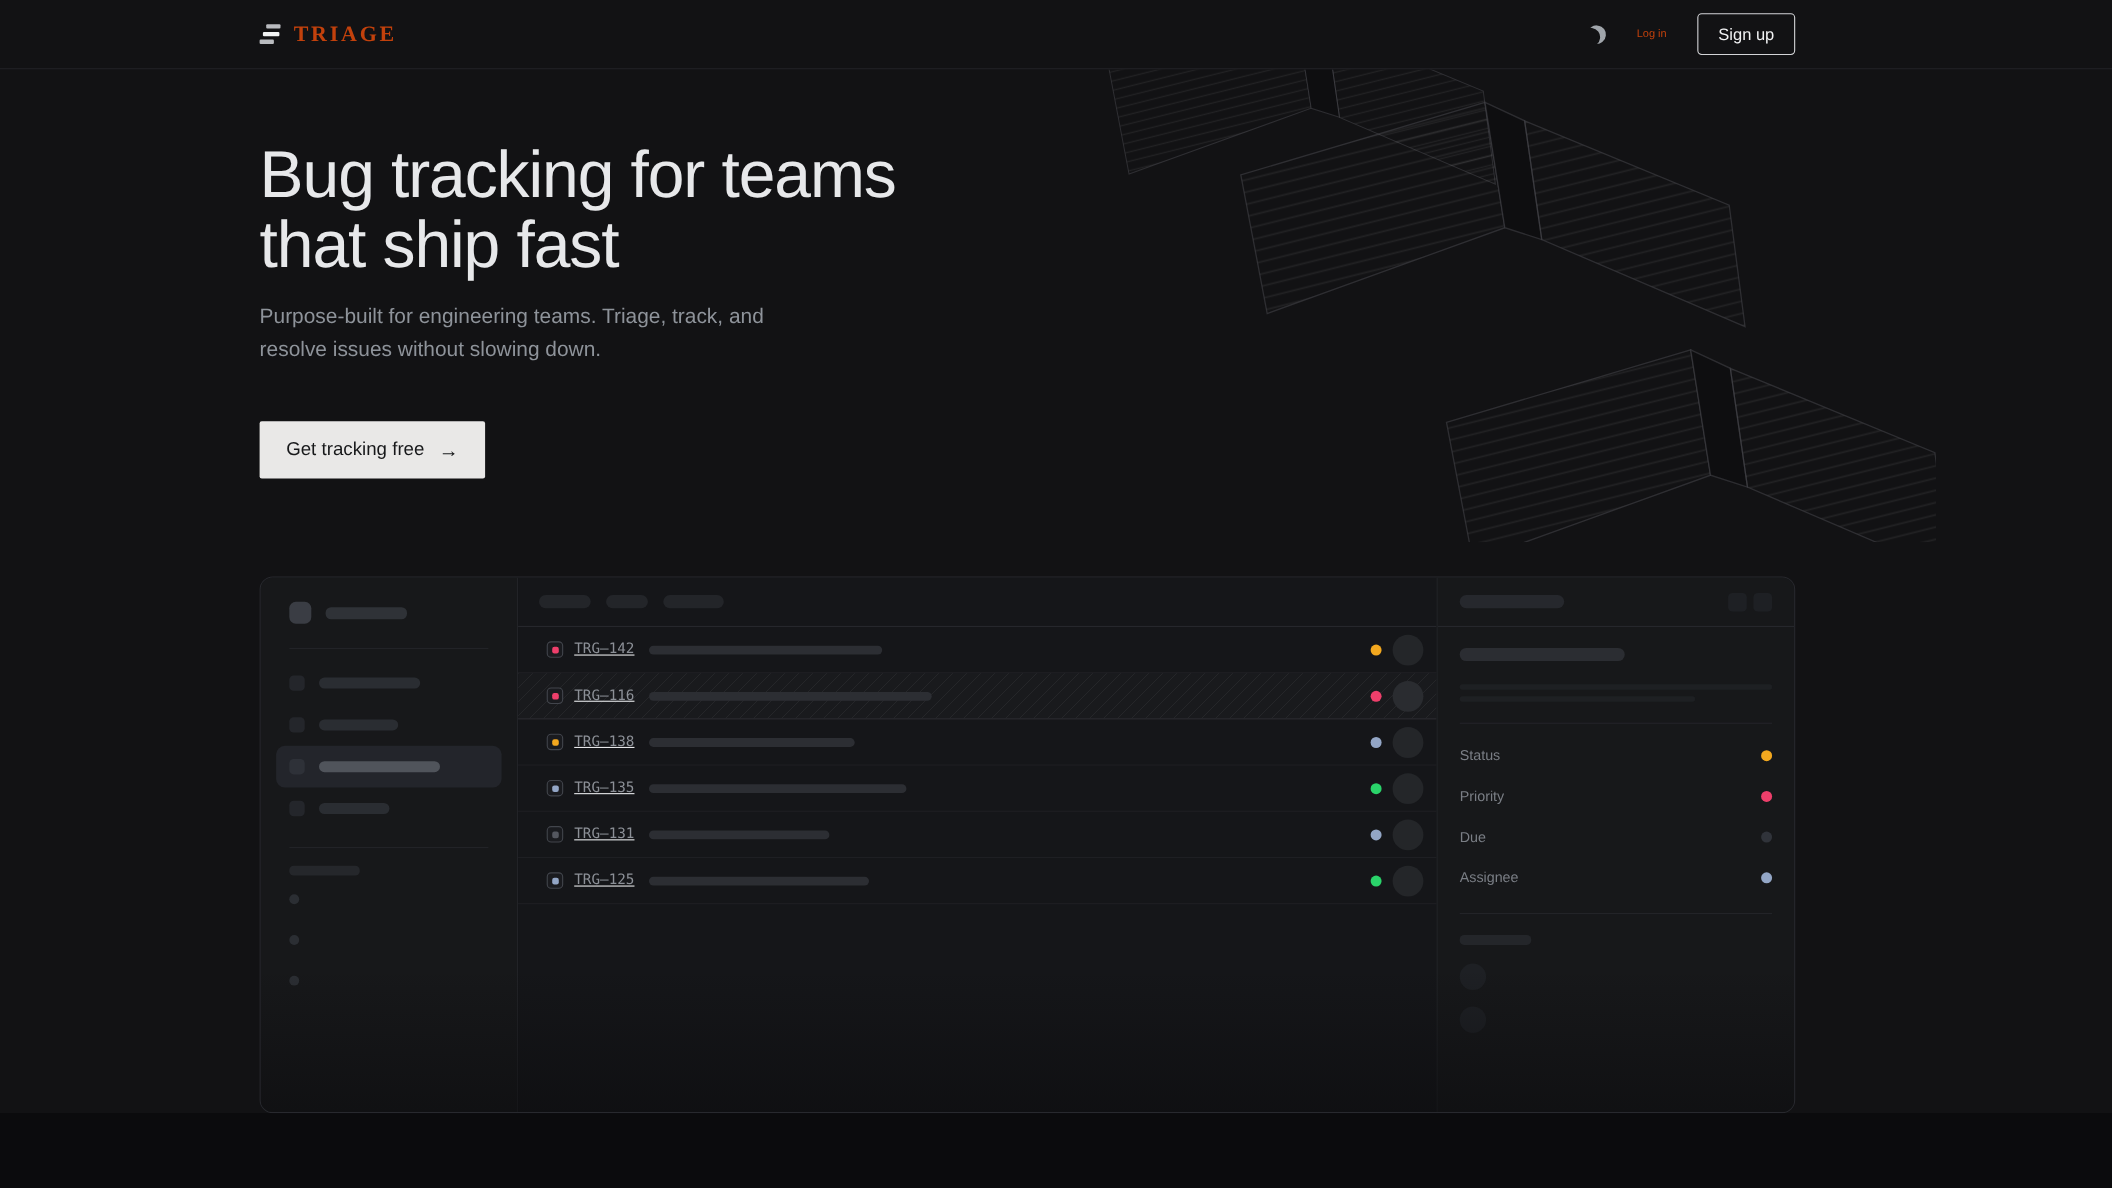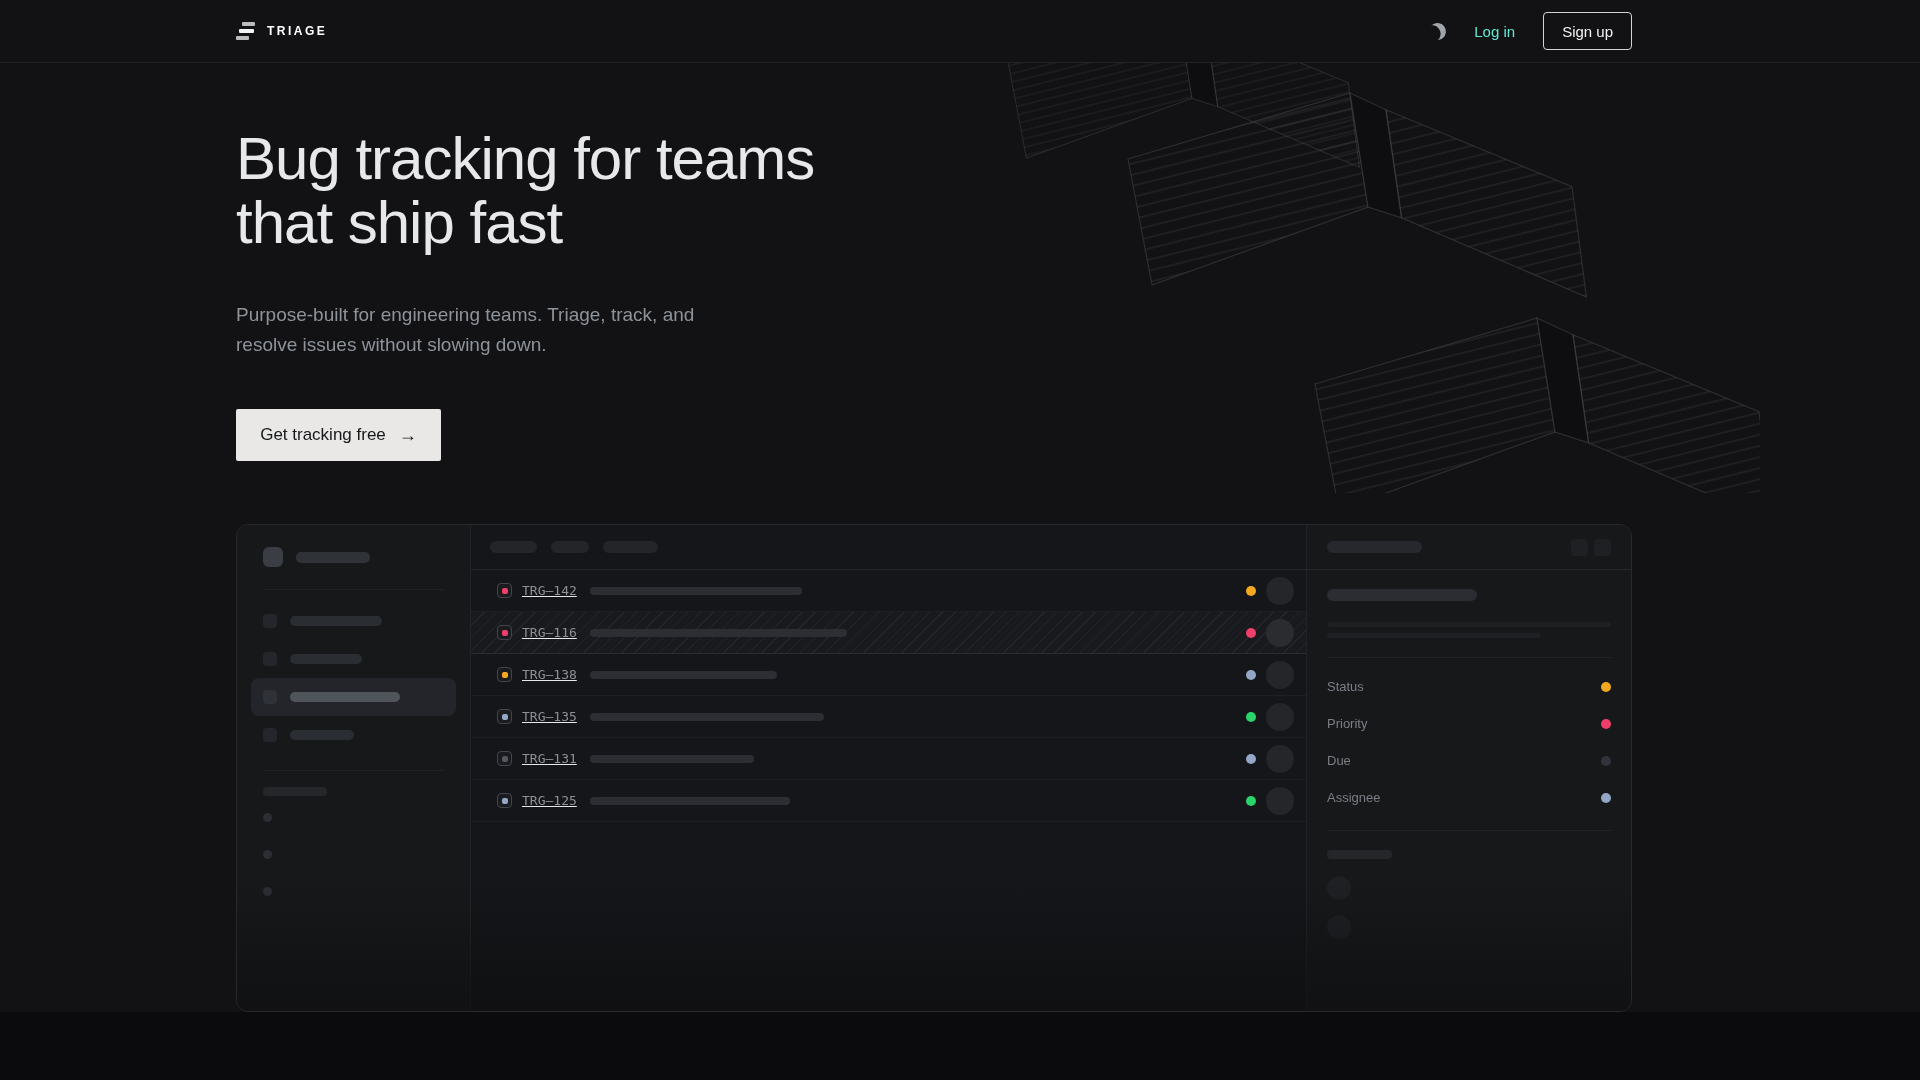--- a/index.html
+++ b/index.html
@@ -20,50 +20,50 @@
     background:#121214;
     border-bottom:1px solid #222227;
     z-index:10;
   }
   .nav-left { display:flex; align-items:center; gap:11px; }
   .logo-icon { width:20px; height:20px; display:flex; flex-direction:column; justify-content:center; gap:3px; }
   .logo-icon .bar { height:4px; border-radius:1px; }
   .logo-icon .b1 { width:13px; margin-left:6px; background:#b9bbbf; }
   .logo-icon .b2 { width:15px; margin-left:3px; background:#f2f3f4; }
   .logo-icon .b3 { width:13px; margin-left:0;  background:#b9bbbf; }
-  .logo-text { font-size:12px; font-weight:bold; letter-spacing:2.5px; color:#ffffff; }
+  .logo-text { font-size:20px; font-weight:bold; letter-spacing:2.5px; color:#c2410c;font-family:Liberation Serif, serif; }
   .nav-right { display:flex; align-items:center; gap:28px; }
   .moon {
     width:17px; height:17px; border-radius:50%;
     box-shadow:inset -5px 3px 0 0 #a0a5ab;
     transform:rotate(8deg);
     cursor:pointer;
   }
-  .login { font-size:15px; color:#5eead4; cursor:pointer; }
+  .login { font-size:10px; color:#c2410c; cursor:pointer; }
   .signup {
     height:38px; padding:0 18px; display:flex; align-items:center;
     border:1px solid #d3d4d7; border-radius:4px;
     background:transparent; color:#f1f2f3; font-size:15px; cursor:pointer;
     font-family:"Liberation Sans", sans-serif;
   }
 
   
   .decor {
     position:absolute; left:980px; top:63px; width:780px; height:430px;
     overflow:hidden; z-index:1; pointer-events:none;
   }
 
   
   .hero { position:absolute; left:236px; top:127px; z-index:3; }
   .hero h1 {
     font-size:60px; line-height:64px; font-weight:500;
     letter-spacing:-1px; color:#e7e8ea;
   }
   .hero .subtitle {
-    margin-top:45px; font-size:19px; line-height:30px; color:#8e939a;
+    margin-top:19px; font-size:19px; line-height:30px; color:#8e939a;
   }
   .cta {
     margin-top:49px; width:205px; height:52px;
     display:flex; align-items:center; justify-content:center; gap:13px;
     background:#e9e8e7; color:#17181a; border:none; border-radius:2px;
     font-size:17px; font-weight:500; cursor:pointer;
     font-family:"Liberation Sans", sans-serif;
   }
   .cta .arrow { font-size:18px; }
 

